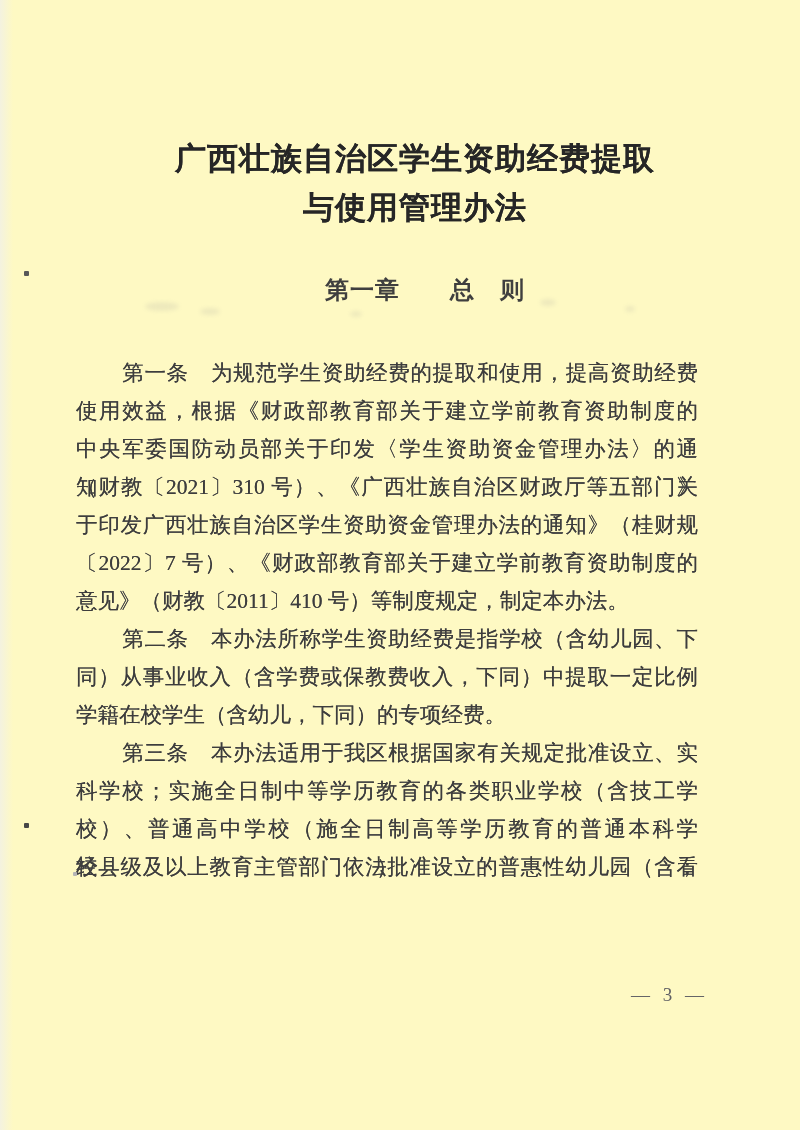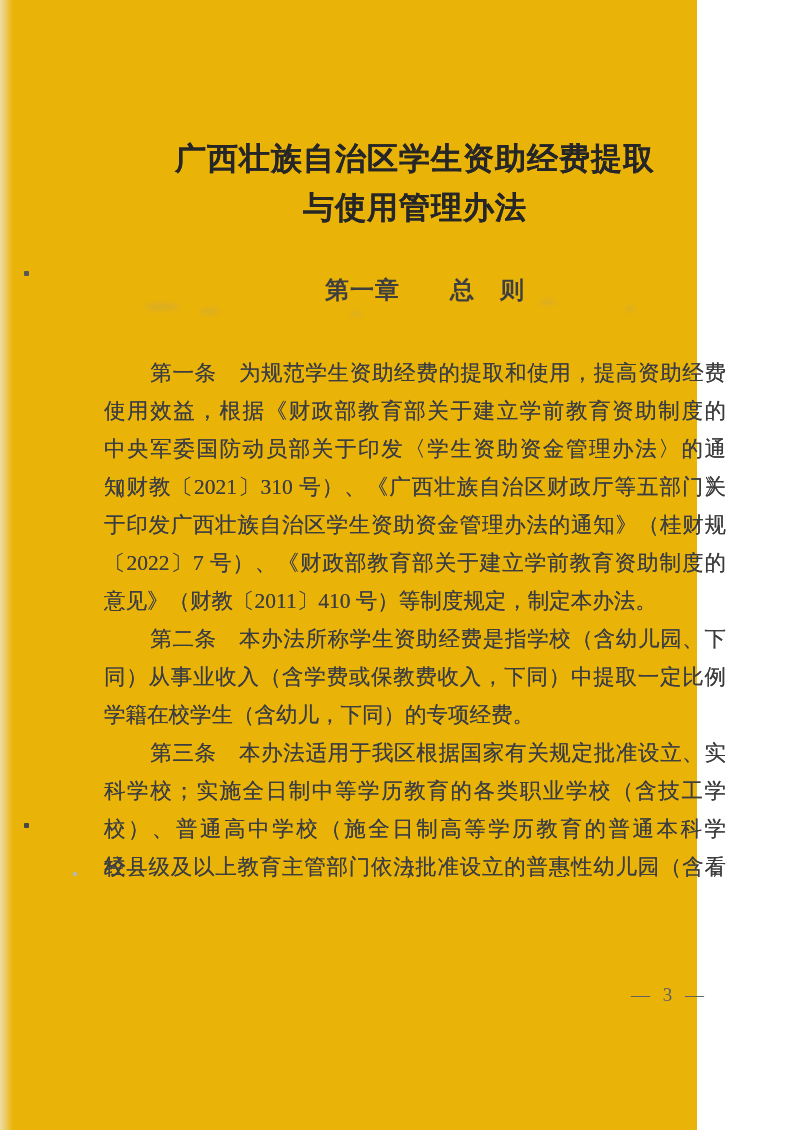--- a/index.html
+++ b/index.html
@@ -5,23 +5,23 @@
   html, body {
     margin: 0;
     padding: 0;
     width: 800px;
     height: 1130px;
     overflow: hidden;
     background: #ffffff;
   }
   .page {
     position: relative;
-    width: 697px;
+    width: 800px;
     height: 1130px;
-    background: #eab308;
+    background: #fef9c3;
     font-family: "Liberation Serif", "DejaVu Serif", serif;
     color: #3a3a3a;
   }
   .edge-left {
     position: absolute;
     left: 0; top: 0;
     width: 13px; height: 100%;
     background: linear-gradient(to right, #efefec, rgba(255,255,255,0));
     opacity: .7;
   }
@@ -48,21 +48,21 @@
     transform: translateX(25px);
     font-family: "Liberation Sans", "DejaVu Sans", sans-serif;
     font-size: 24px;
     font-weight: 600;
     color: #3f3f3f;
     letter-spacing: 1px;
   }
   .body-text {
     position: absolute;
     top: 354px;
-    left: 104px;
+    left: 76px;
     width: 622px;
     font-size: 21.5px;
     color: #3d3d3d;
     text-shadow: 0 0 .3px #555;
   }
   .line {
     height: 38px;
     line-height: 38px;
     white-space: nowrap;
     overflow: visible;

